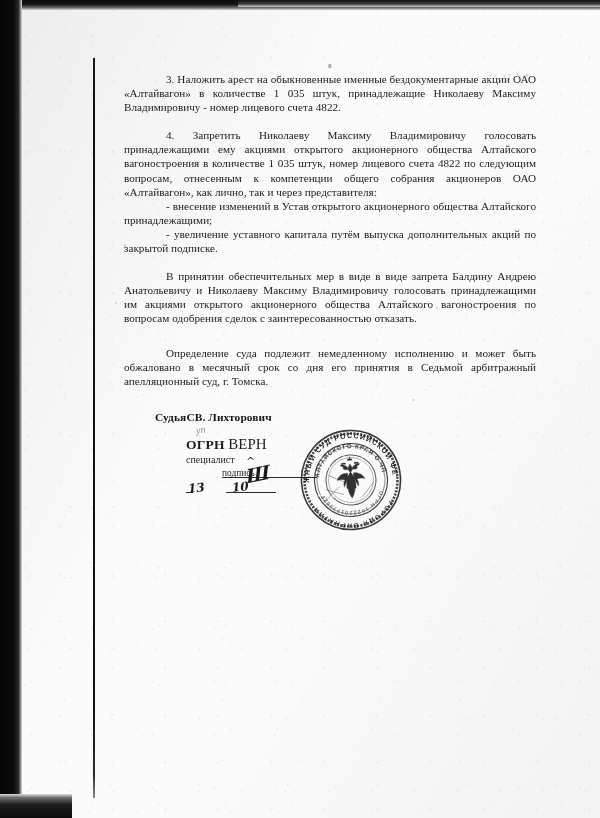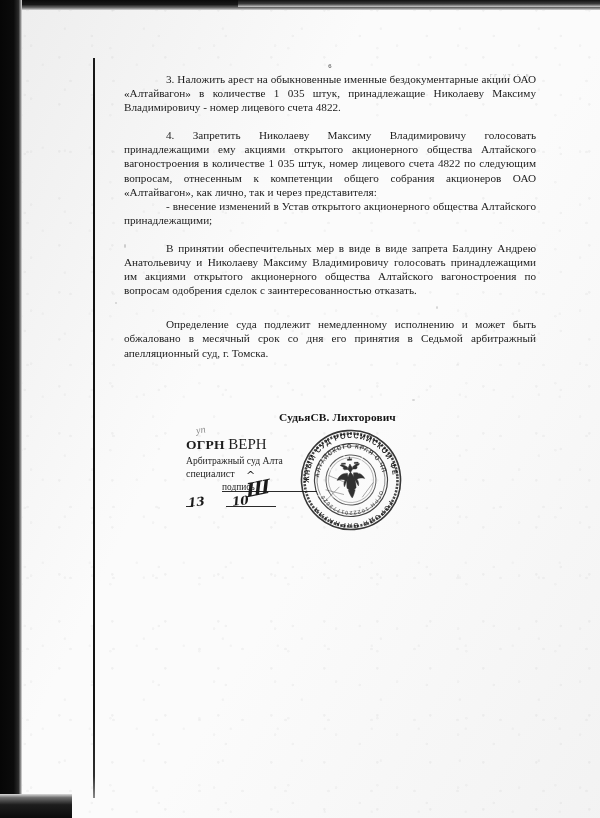--- a/index.html
+++ b/index.html
@@ -122,21 +122,21 @@
   .gap-md { height: 14px; }
   .gap-lg { height: 20px; }
 
   
   .signature-row {
     position: absolute;
     left: 110px;
     top: 411px;
     width: 412px;
     display: flex;
-    justify-content: center;
+    justify-content: flex-start;
     align-items: baseline;
   }
   .sig-role, .sig-name {
     font-size: 11.4px;
     font-weight: bold;
     color: #151515;
     letter-spacing: .1px;
   }
   .sig-role { margin-left: 45px; }
   .sig-name { margin-right: 2px; }
@@ -285,20 +285,21 @@
 
     <p class="para">3.        Наложить        арест        на обыкновенные именные бездокументарные акции ОАО «Алтайвагон» в количестве 1  035 штук, принадлежащие Николаеву Максиму Владимировичу - номер лицевого счета 4822.</p>
 
     <div class="gap-md"></div>
 
     <p class="para">4. Запретить     Николаеву     Максиму     Владимировичу     голосовать принадлежащими  ему  акциями  открытого  акционерного  общества  Алтайского вагоностроения в количестве 1 035 штук, номер лицевого счета 4822 по следующим вопросам,      отнесенным      к      компетенции      общего      собрания      акционеров ОАО «Алтайвагон», как лично, так и через представителя:</p>
 
     <p class="para bullet">- внесение   изменений   в   Устав   открытого   акционерного   общества Алтайского принадлежащими;</p>
 
 
+    <p class="para bullet">- увеличение уставного капитала путём выпуска дополнительных акций по закрытой подписке.</p>
 
     <div class="gap-md"></div>
 
     <p class="para">В принятии обеспечительных мер в виде в виде запрета Балдину Андрею Анатольевичу и Николаеву Максиму Владимировичу голосовать принадлежащими им акциями открытого акционерного общества Алтайского вагоностроения по вопросам одобрения сделок с заинтересованностью отказать.</p>
 
     <div class="gap-lg"></div>
 
     <p class="para">Определение суда подлежит немедленному исполнению и может быть обжаловано в месячный срок со дня его принятия в Седьмой арбитражный апелляционный суд, г. Томска.</p>
   </div>
 
@@ -307,21 +308,20 @@
     <span class="sig-name">СВ. Лихторович</span>
   </div>
 
   <div class="hw-topmark">уп</div>
 
   <div class="cert-block">
     <div class="cert-title">
       <span>ОГРН</span>
       <span class="soft">ВЕРН</span>
     </div>
-    <div class="cert-court">Арбитражный суд Алта</div>
     <div class="cert-role">специалист</div>
 
     <div class="cert-sign-row">
       <span class="cert-sign-label">подпись</span>
       <span class="cert-rule"></span>
       <span class="hw hw-caret">^</span>
       <span class="hw hw-sig">Ш</span>
     </div>
 
     <div class="cert-date-row">

